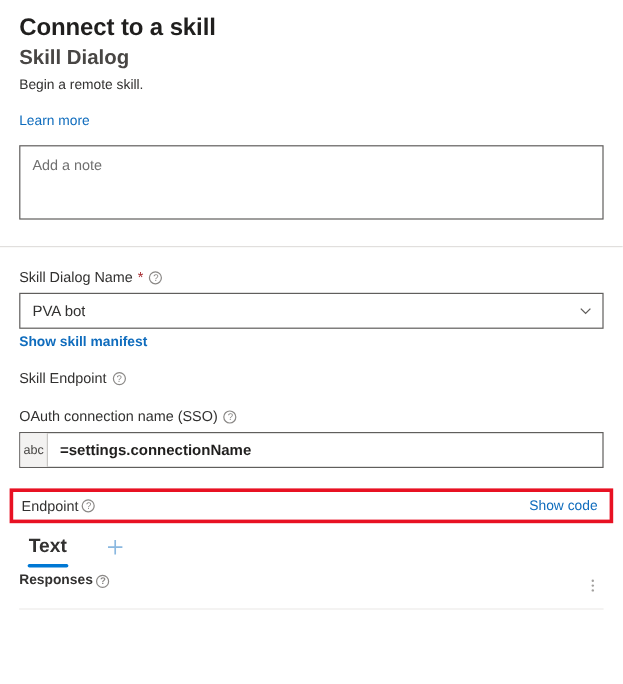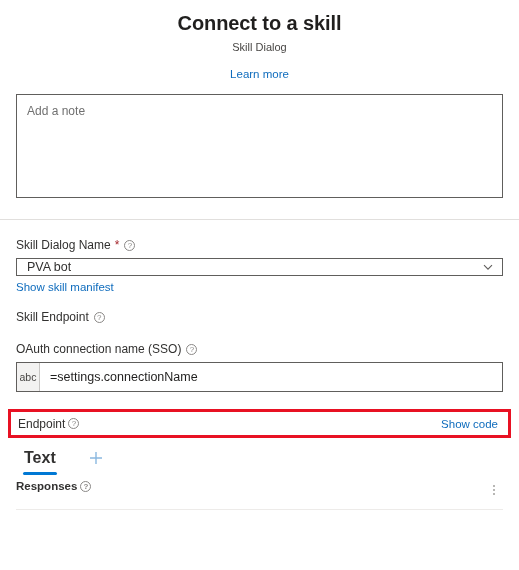--- a/index.html
+++ b/index.html
@@ -20,35 +20,35 @@
     width: 519px;
     height: 570px;
     box-sizing: border-box;
     background: #ffffff;
     position: relative;
   }
 
   
   .header {
     padding: 10px 16px 0 16px;
-    text-align: center;
   }
   .page-title {
     font-size: 20px;
     font-weight: 600;
     color: #201f1e;
     line-height: 26px;
     letter-spacing: -0.1px;
     margin: 0 0 4px 0;
   }
   .page-subtitle {
-    font-size: 11px;
+    font-size: 17px;
     color: #484644;
     line-height: 15px;
     margin: 0 0 9px 0;
+    font-weight: bold;
   }
   .page-desc {
     font-size: 11.5px;
     color: #323130;
     line-height: 15px;
     margin: 0 0 12px 0;
   }
   .link {
     font-size: 11.5px;
     color: #0f6cbd;
@@ -56,21 +56,21 @@
     cursor: pointer;
     display: inline-block;
   }
 
   
   .note-wrap {
     padding: 12px 16px 0 16px;
   }
   .note-box {
     width: 100%;
-    height: 104px;
+    height: 62px;
     box-sizing: border-box;
     border: 1px solid #605e5c;
     background: #ffffff;
     padding: 8px 10px;
     font-family: "Liberation Sans", sans-serif;
     font-size: 12px;
     color: #605e5c;
     resize: none;
     outline: none;
     line-height: 16px;
@@ -126,21 +126,21 @@
     margin-left: 3px;
     cursor: pointer;
     box-sizing: border-box;
     font-family: "Liberation Sans", sans-serif;
     position: relative;
     top: 0px;
   }
 
   
   .dropdown {
-    height: 18px;
+    height: 30px;
     border: 1px solid #605e5c;
     background: #ffffff;
     display: flex;
     align-items: center;
     justify-content: space-between;
     padding: 0 8px 0 10px;
     box-sizing: border-box;
     cursor: pointer;
     font-size: 12.5px;
     color: #323130;
@@ -154,20 +154,21 @@
     flex: 0 0 auto;
     width: 12px;
     height: 12px;
     color: #605e5c;
   }
   .chevron svg { display: block; }
 
   .sublink {
     margin-top: 5px;
     font-size: 11.5px;
+    font-weight: bold;
   }
 
   
   .formula-field {
     height: 30px;
     border: 1px solid #605e5c;
     background: #ffffff;
     display: flex;
     align-items: stretch;
     box-sizing: border-box;
@@ -188,20 +189,21 @@
   .formula-value {
     flex: 1 1 auto;
     display: flex;
     align-items: center;
     padding-left: 10px;
     font-size: 12.5px;
     color: #201f1e;
     overflow: hidden;
     white-space: nowrap;
     cursor: text;
+    font-weight: bold;
   }
 
   
   .activity-highlight {
     margin: 17px 8px 0 8px;
     border: 3px solid #e81123;
     box-sizing: border-box;
     padding: 6px 8px 6px 7px;
     display: flex;
     align-items: center;
@@ -306,20 +308,21 @@
   }
 </style>
 </head>
 <body>
 
 <div class="panel">
 
   <div class="header">
     <div class="page-title">Connect to a skill</div>
     <div class="page-subtitle">Skill Dialog</div>
+    <div class="page-desc">Begin a remote skill.</div>
     <a class="link">Learn more</a>
   </div>
 
   <div class="note-wrap">
     <textarea class="note-box" placeholder="Add a note" style=""></textarea>
   </div>
 
   <div class="hr-full"></div>
 
   <div class="form">

